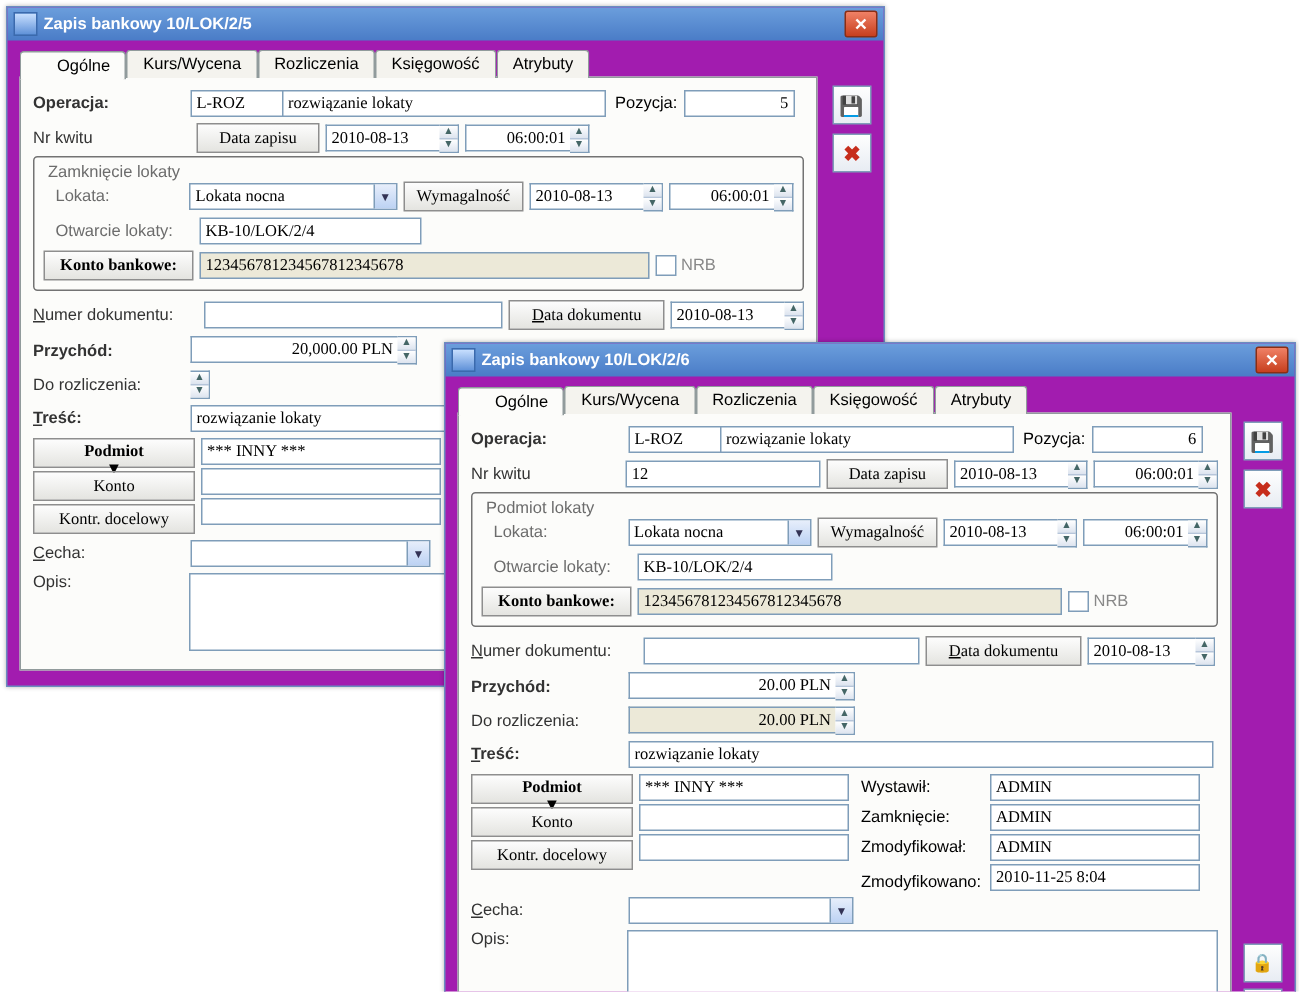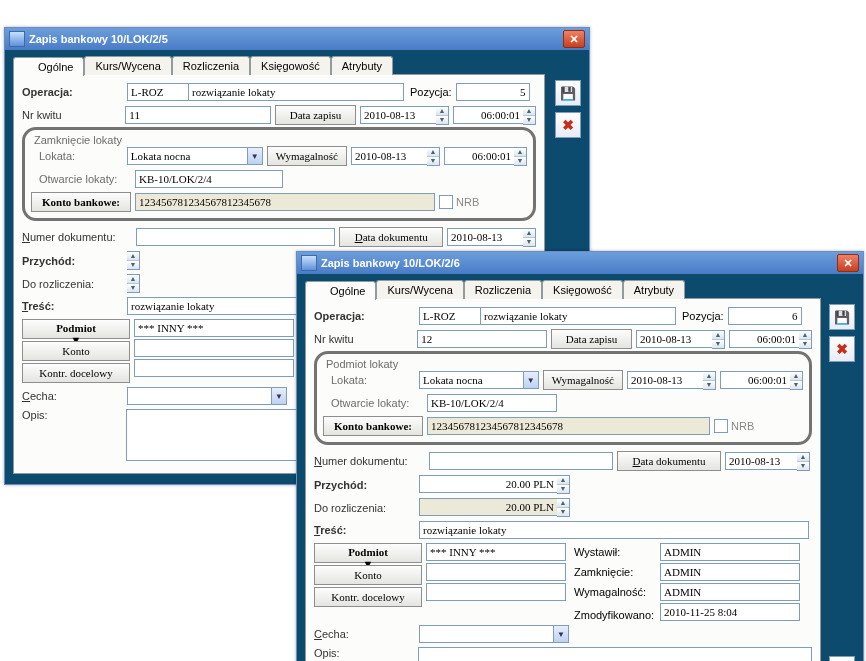--- a/index.html
+++ b/index.html
@@ -9,23 +9,22 @@
   font-size: 11px;
   background: #fff;
   width: 866px;
   height: 661px;
   position: relative;
   overflow: hidden;
 }
 .window {
   position: absolute;
   border: 1px solid #6a8cbf;
-  background: #0c4a6e;
+  background: #a21caf;
   box-shadow: 0 0 3px rgba(0,0,0,0.3);
-  margin-top: 23px;
 }
 .titlebar {
   background: linear-gradient(#6b9edc, #4a7cc7);
   height: 22px;
   display: flex;
   align-items: center;
   padding: 0 4px;
   color: #fff;
   font-weight: bold;
 }
@@ -105,21 +104,21 @@
   cursor: pointer;
 }
 .sidebtns { position: absolute; right: 8px; top: 30px; display: flex; flex-direction: column; gap: 6px; }
 .sidebtns2 { position: absolute; right: 8px; bottom: 10px; display: flex; flex-direction: column; gap: 4px; }
 .spinwrap { display: inline-flex; }
 .spinbtns { display:flex; flex-direction:column; border:1px solid #7f9db9; border-left:none; }
 .sb { width:12px; height:8px; background:linear-gradient(#fff,#dde4ef); font-size:7px; line-height:7px; text-align:center; cursor:pointer; color:#466; }
 .sb + .sb { border-top:1px solid #b6c5da; }
 .combo { display:inline-flex; align-items:center; }
 .combo .dd { width:14px; height:16px; background:linear-gradient(#e7eefb,#bcd2f3); border-left:1px solid #7f9db9; margin:0 -3px 0 3px; display:flex; align-items:center; justify-content:center; color:#335; font-size:8px; cursor:pointer;}
-.groupbox { border:3px solid #737373; border-radius:14px; padding:4px 6px 6px 6px; margin:-2px 0 4px 0; }
+.groupbox { border:1px solid #737373; border-radius:3px; padding:4px 6px 6px 6px; margin:-2px 0 4px 0; }
 .groupbox .gtitle { color:#6c6c6c; margin-top:-11px; background:#fcfcfa; display:inline-block; padding:0 3px;}
 .btnstack { display:flex; flex-direction:column; gap:2px; width:108px;}
 .btnstack .btn { width:100%; text-align:center; }
 .btn.dd { display:flex; justify-content:space-between; align-items:center;flex-direction:column;}
 .chk { width:12px; height:12px; border:1px solid #7f9db9; background:#fff; display:inline-block; vertical-align:middle;}
 textarea { border:1px solid #7f9db9; font:11px Tahoma; resize:none; }
 .save-ico::before { content:"💾"; font-size:13px; color:#1b3f9c;}
 .del-ico::before { content:"✖"; font-size:14px; color:#c62d1c; font-weight:bold;}
 .lock-ico::before { content:"🔒"; font-size:12px;}
 .pin-ico::before { content:"📌"; font-size:12px;}
@@ -149,21 +148,20 @@
     <div class="panel" style="width:532px; box-sizing:border-box;">
       <div class="row">
         <div class="lbl bold">Operacja:</div>
         <input type="text" style="width: 62px;" value="L-ROZ">
         <input type="text" style="width: 216px; margin-left: -1px;" value="rozwiązanie lokaty">
         <div style="margin-left:6px">Pozycja:</div>
         <input type="text" style="width: 74px; text-align: right; margin-left: 4px;" value="5">
       </div>
       <div class="row">
         <div class="lbl">Nr kwitu</div>
-        <input type="text" style="width: 148px;" value="11">
         <button class="btn" style="margin-left:4px; width:82px">Data zapisu</button>
         <div class="spinwrap" style="margin-left:4px">
           <input type="text" style="width: 76px; border-right: none;" value="2010-08-13">
           <div class="spinbtns">
               <div class="sb">▲</div>
               <div class="sb">▼</div>
             </div>
         </div>
         <div class="spinwrap" style="margin-left:4px">
           <input type="text" style="width: 70px; text-align: right; border-right: none;" value="06:00:01">
@@ -216,20 +214,21 @@
           <input type="text" style="width: 76px; border-right: none;" value="2010-08-13">
           <div class="spinbtns">
               <div class="sb">▲</div>
               <div class="sb">▼</div>
             </div>
         </div>
       </div>
       <div class="row">
         <div class="lbl bold">Przychód:</div>
         <div class="spinwrap">
+          <input type="text" style="width: 138px; text-align: right; border-right: none;" value="20,000.00 PLN">
           <div class="spinbtns">
               <div class="sb">▲</div>
               <div class="sb">▼</div>
             </div>
         </div>
       </div>
       <div class="row">
         <div class="lbl">Do rozliczenia:</div>
         <div class="spinwrap">
           <div class="spinbtns">
@@ -409,21 +408,21 @@
         <div style="margin-left:8px; display:flex; flex-direction:column; gap:2px;">
           <div style="display:flex; align-items:center">
               <div style="width:86px">Wystawił:</div>
               <input type="text" style="width: 140px;" value="ADMIN">
             </div>
           <div style="display:flex; align-items:center">
               <div style="width:86px">Zamknięcie:</div>
               <input type="text" style="width: 140px;" value="ADMIN">
             </div>
           <div style="display:flex; align-items:center">
-              <div style="width:86px">Wymagalność:</div>
+              <div style="width:86px">Zmodyfikował:</div>
               <input type="text" style="width: 140px;" value="ADMIN">
             </div>
           <div style="display:flex; align-items:flex-end">
               <div style="width:86px">Zmodyfikowano:</div>
               <input type="text" style="width: 140px;" value="2010-11-25 8:04">
             </div>
         </div>
       </div>
       <div class="row">
         <div class="lbl"><span class="u">C</span>echa:</div>

